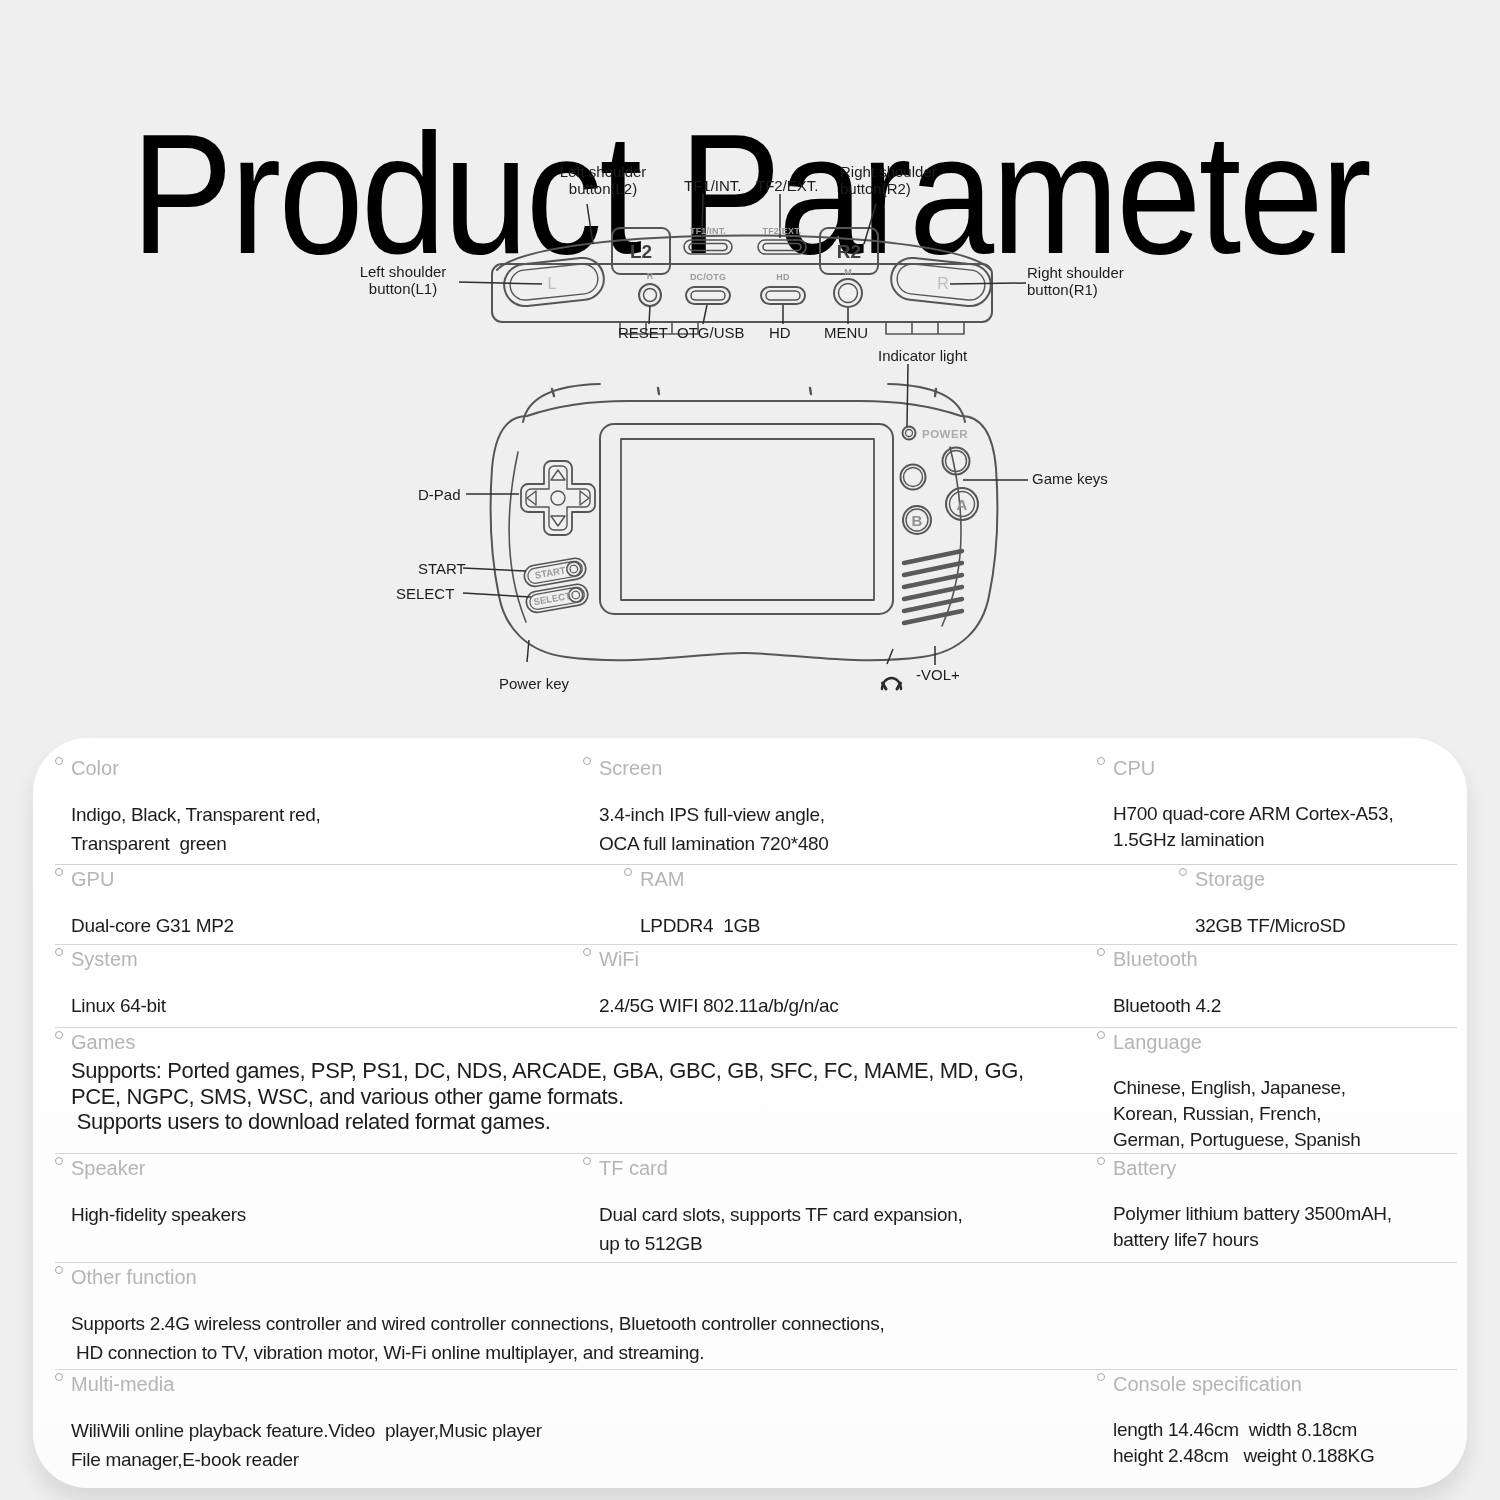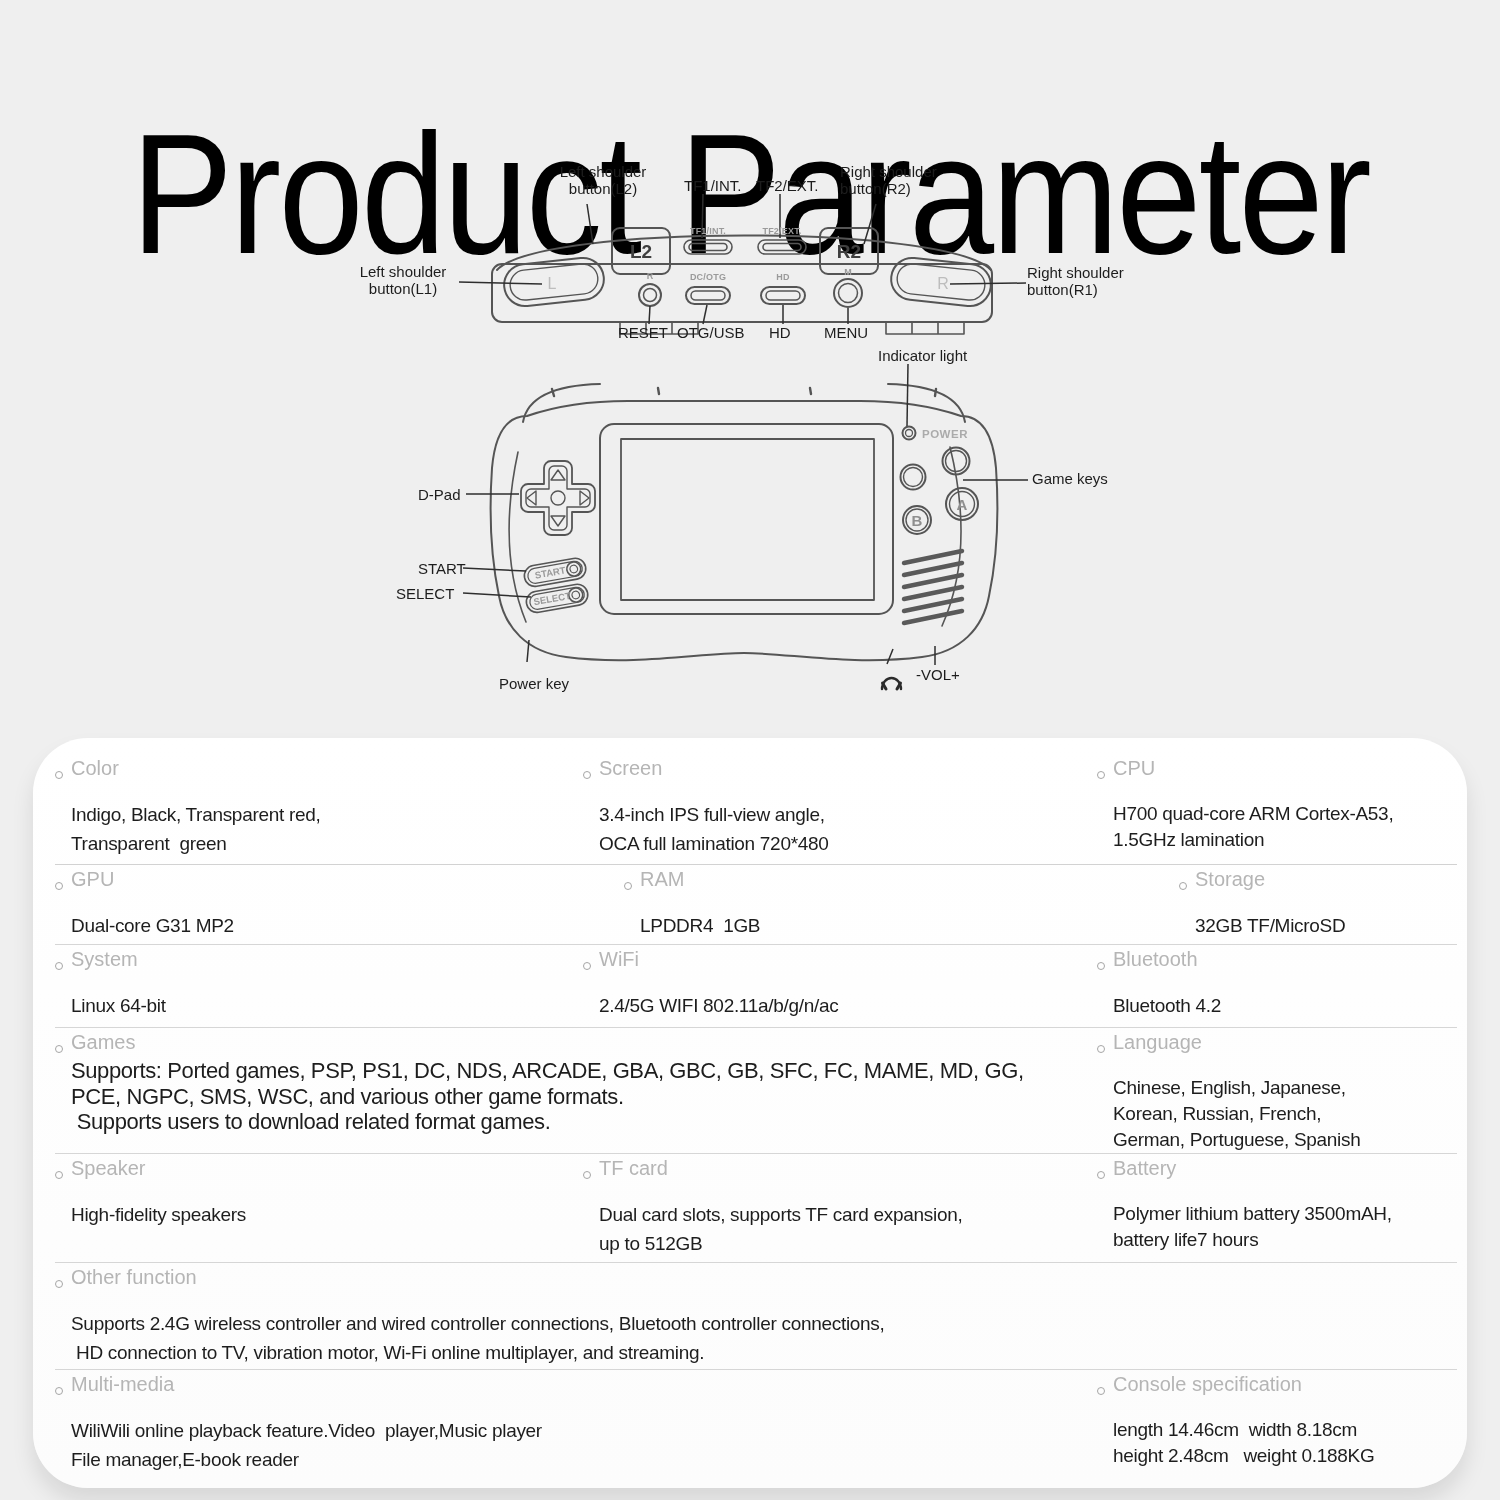--- a/index.html
+++ b/index.html
@@ -27,21 +27,21 @@
   .row{display:grid;grid-template-columns:528px 514px 1fr;
        border-bottom:1.5px solid #d6d6d6;box-sizing:border-box;
        align-content:start;padding-top:3px;}
   .row.first{padding-top:19px;border-bottom-color:#d2d2d2;}
   .row.last{border-bottom:none;}
   .r0{min-height:127px;} .r1{min-height:80px;gap:41px;} .r2{min-height:83px;}
   .r3{min-height:108px;} .r4{min-height:109px;} .r5{min-height:107px;} .r6{min-height:136px;}
   .cell{padding-right:8px;}
   .span2{grid-column:1 / 3;}
   .span3{grid-column:1 / 4;}
-  .lbl{display:flex;align-items:flex-end;font-size:20px;line-height:22px;color:#b5b5b5;}
+  .lbl{display:flex;align-items:flex-start;font-size:20px;line-height:22px;color:#b5b5b5;}
   .dot{width:8px;height:8px;border:1.5px solid #a6a6a6;border-radius:50%;
        margin-right:8px;flex:0 0 auto;box-sizing:border-box;background:transparent;}
   .val{margin-top:22px;margin-left:16px;font-size:19px;line-height:28.5px;
        letter-spacing:-0.3px;color:#1d1d1d;white-space:pre-wrap;}
   .val.compact{line-height:26px;}
   .val.games{font-size:22px;letter-spacing:-0.4px;line-height:25.5px;margin-top:5px;}
 
   
   text{font-family:"Liberation Sans","DejaVu Sans",sans-serif;}
   .dev-big{font-size:19px;font-weight:bold;fill:#3f3f3f;}

